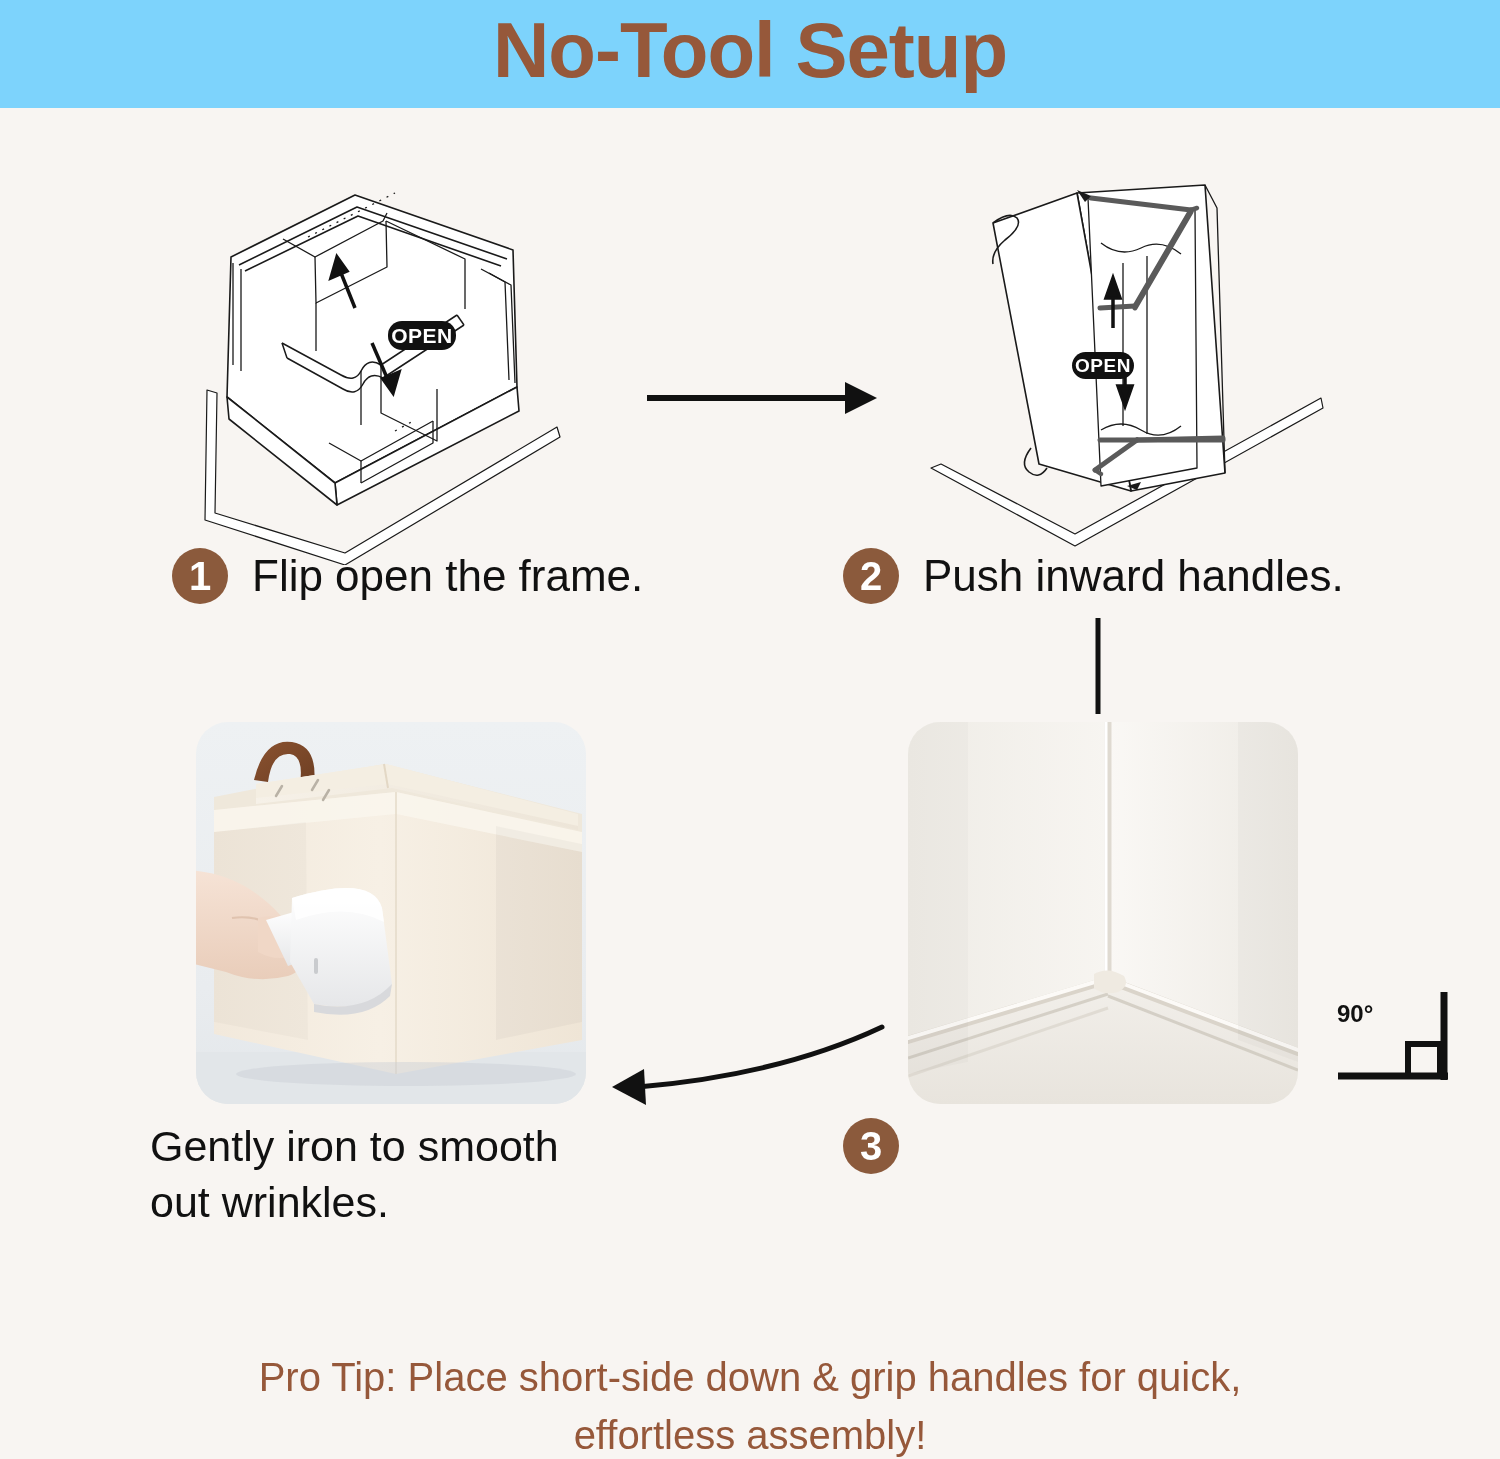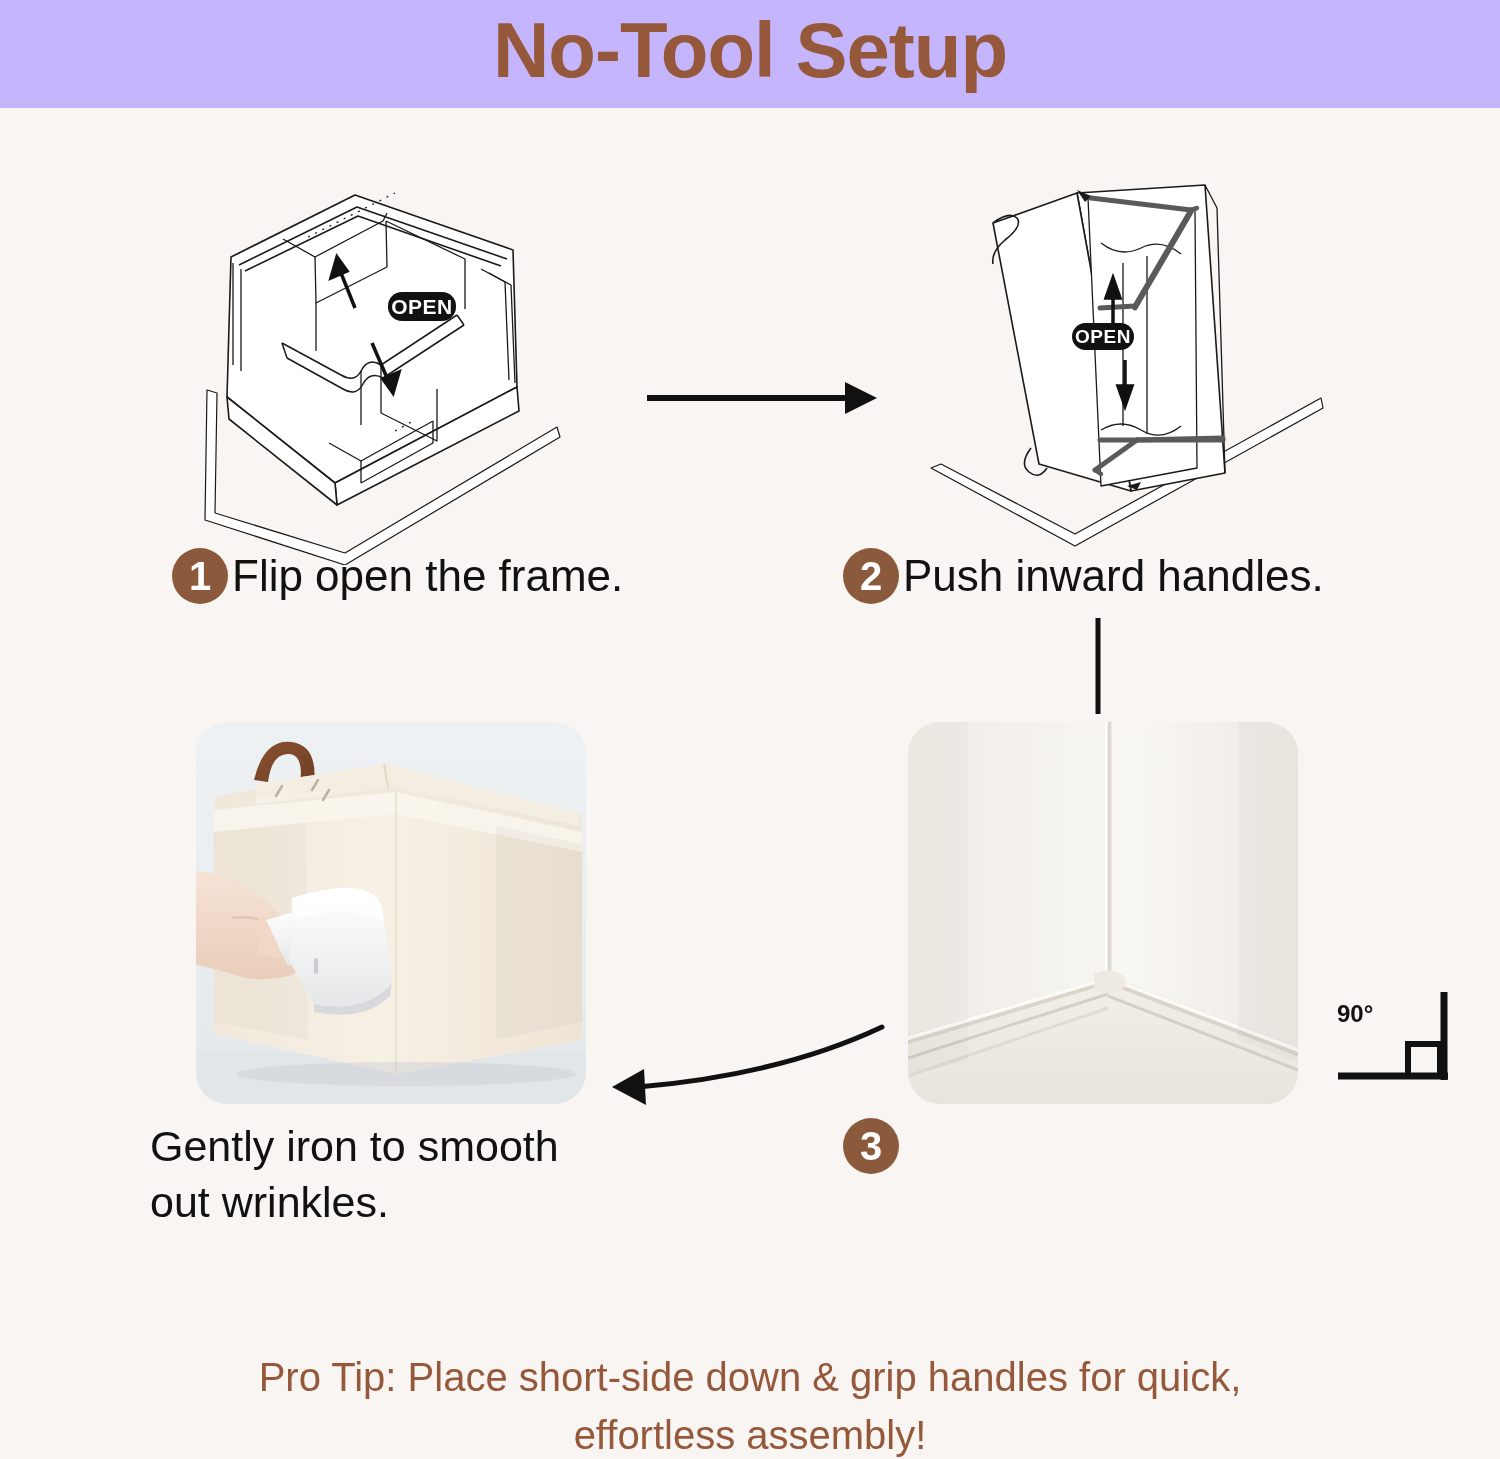--- a/index.html
+++ b/index.html
@@ -2,21 +2,21 @@
 <html><head>
 <meta charset="utf-8">
 <style>
   html,body{margin:0;padding:0;}
   body{
     width:1500px;height:1459px;
     background:#ffffff;
     font-family:"Liberation Sans", sans-serif;
     overflow:hidden;
   }
-  .page{position:relative;width:1500px;height:1459px;background:#c4b5fd;}
+  .page{position:relative;width:1500px;height:1459px;background:#7dd3fc;}
   .body-bg{
     position:absolute;left:0;top:108px;width:1500px;height:1351px;
     background:#F8F5F2;
   }
 
   
   .title{
     position:absolute;left:0;top:-2px;width:1500px;
     text-align:center;
     font-size:78px;
@@ -33,41 +33,42 @@
 
   
   .open-badge{
     position:absolute;
     background:#111;
     color:#fff;
     font-weight:bold;
     border-radius:14px;
     display:flex;align-items:center;justify-content:center;
     letter-spacing:0.5px;
+    margin-top:29px;
   }
 
   
   .caption{
     position:absolute;
     display:flex;align-items:center;
     font-size:44px;
     color:#111111;
     white-space:nowrap;
     font-family:"Liberation Sans", sans-serif;
   }
   .badge{
     width:56px;height:56px;border-radius:50%;
     background:#8B5A3C;
     color:#FFFFFF;
     display:flex;align-items:center;justify-content:center;
     font-size:40px;font-weight:bold;
     flex:0 0 auto;
     line-height:1;
   }
-  .cap-text{margin-left:4px;}
+  .cap-text{margin-left:24px;}
 
   
   .caption-plain{
     position:absolute;
     text-align:left;
     font-size:43px;
     color:#111111;
     line-height:56px;
     font-family:"Liberation Sans", sans-serif;
   }

